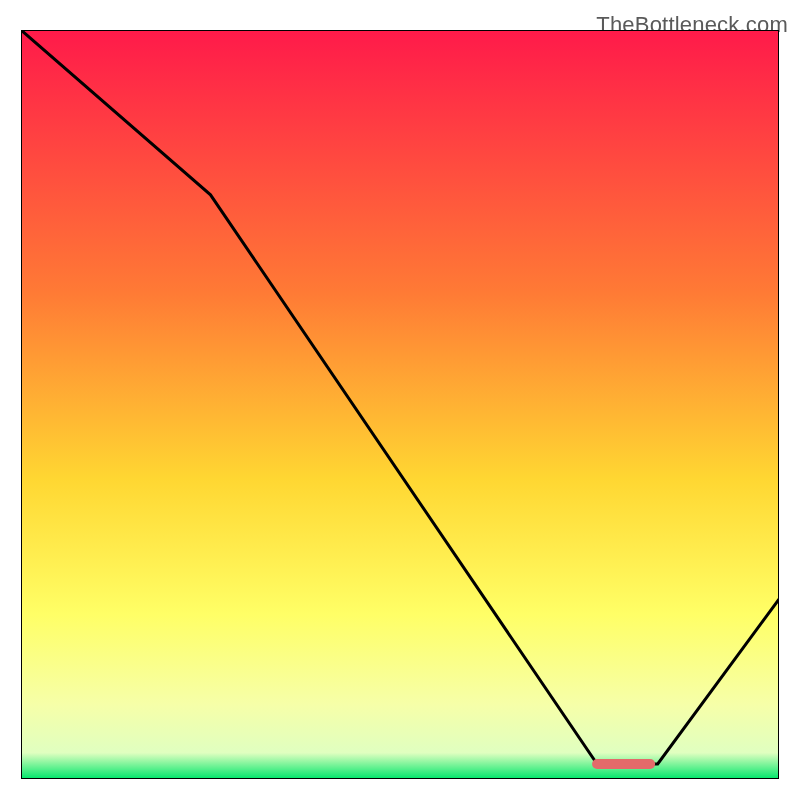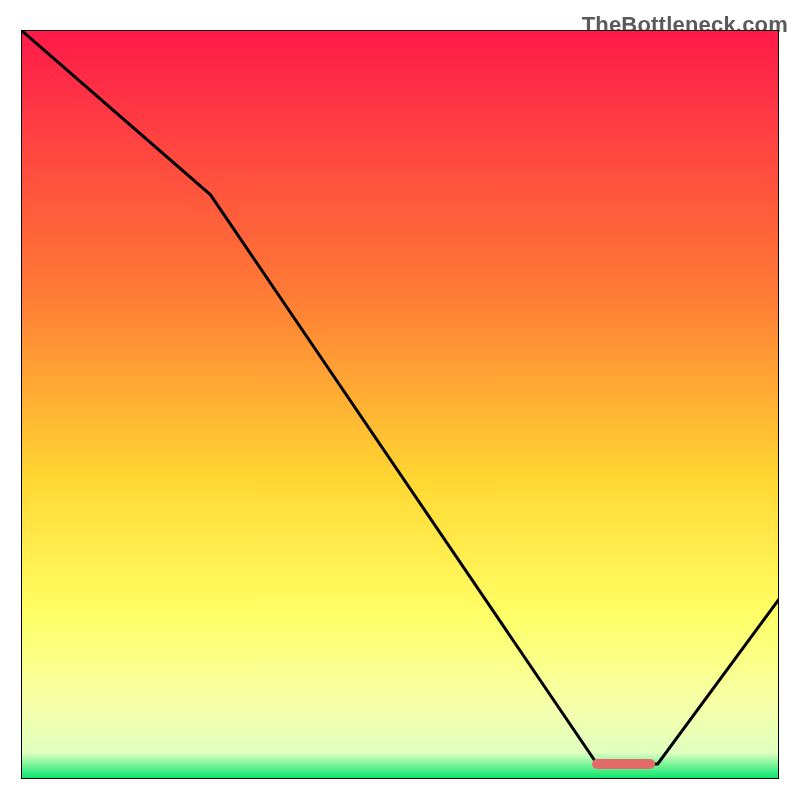--- a/index.html
+++ b/index.html
@@ -9,21 +9,21 @@
     width: 800px;
     height: 800px;
     position: relative;
     font-family: Arial, sans-serif;
   }
   .attribution {
     position: absolute;
     top: 12px;
     right: 12px;
     font-size: 22px;
-    font-weight: 700;
+    font-weight: 400;
     color: #5a5a5a;
     letter-spacing: 0.2px;
   }
   .plot-area {
     position: absolute;
     left: 21px;
     top: 30px;
     width: 758px;
     height: 749px;
   }

